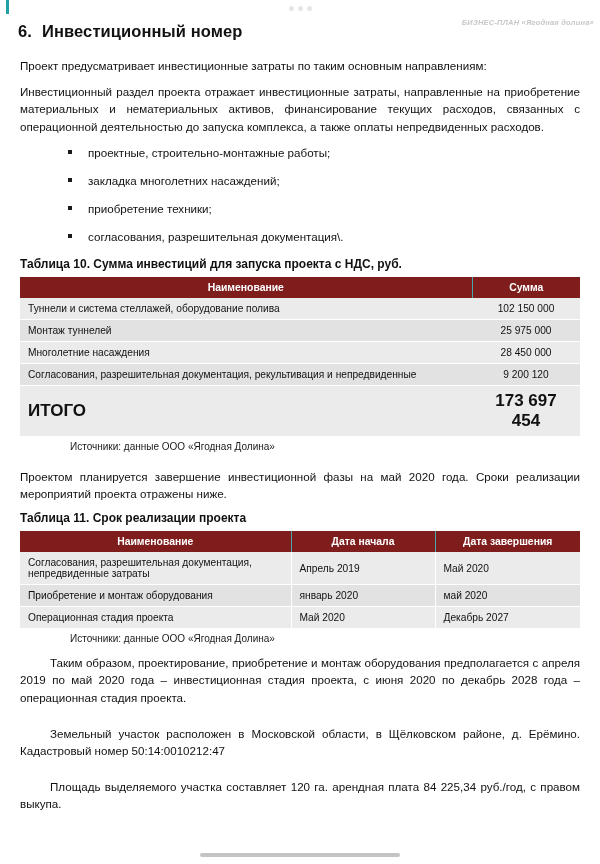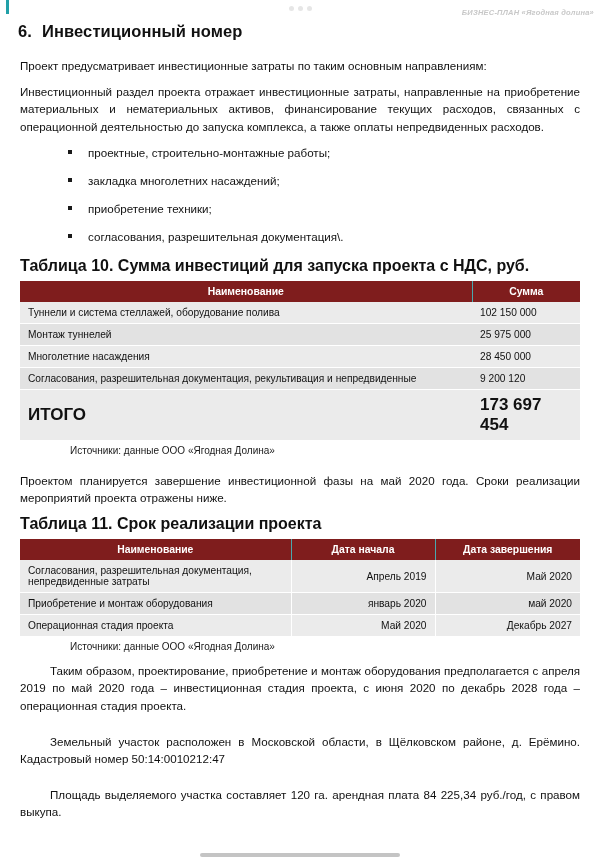--- a/index.html
+++ b/index.html
@@ -37,21 +37,21 @@
     display: inline-block;
     width: 5px;
     height: 5px;
     border-radius: 50%;
     background: #e6e6e6;
     margin: 0 2px;
   }
   .running-head {
     position: absolute;
     right: 6px;
-    top: 8px;
+    top: 18px;
     font-size: 7.5px;
     font-style: italic;
     font-weight: bold;
     color: #c8c8c8;
     letter-spacing: .2px;
     white-space: nowrap;
   }
 
   
   .page {
@@ -107,21 +107,21 @@
   ul.bullets li .marker {
     position: absolute;
     left: 48px;
     top: 6px;
     width: 4px;
     height: 4px;
     background: #1a1a1a;
   }
 
   h2.table-caption {
-    font-size: 16px;
+    font-size: 12px;
     font-weight: bold;
     margin: 6px 0 6px 0;
   }
 
   table.doc-table {
     width: 560px;
     border-collapse: collapse;
     table-layout: fixed;
     margin-bottom: 4px;
   }
@@ -138,31 +138,31 @@
 
   table.doc-table td {
     font-size: 10.2px;
     padding: 5px 8px;
     border-bottom: 1px solid #ffffff;
     vertical-align: middle;
   }
   table.doc-table tbody tr:nth-child(odd) td { background: #ebebeb; }
   table.doc-table tbody tr:nth-child(even) td { background: #e2e2e2; }
   table.doc-table td.num {
-    text-align: left;
+    text-align: center;
     padding-right: 8px;
   }
   table.doc-table tr.total td {
     font-weight: bold;
     font-size: 17px;
     background: #e2e2e2;
   }
 
   
-  table.sched td.center { text-align: right; }
+  table.sched td.center { text-align: left; }
   table.sched tbody tr:nth-child(odd) td { background: #ebebeb; }
   table.sched tbody tr:nth-child(even) td { background: #e2e2e2; }
   table.sched td { border-right: 1px solid #ffffff; }
   table.sched td:last-child { border-right: none; }
 
   p.source {
     font-size: 10px;
     margin: 3px 0 0 0;
     padding-left: 50px;
     color: #1a1a1a;

